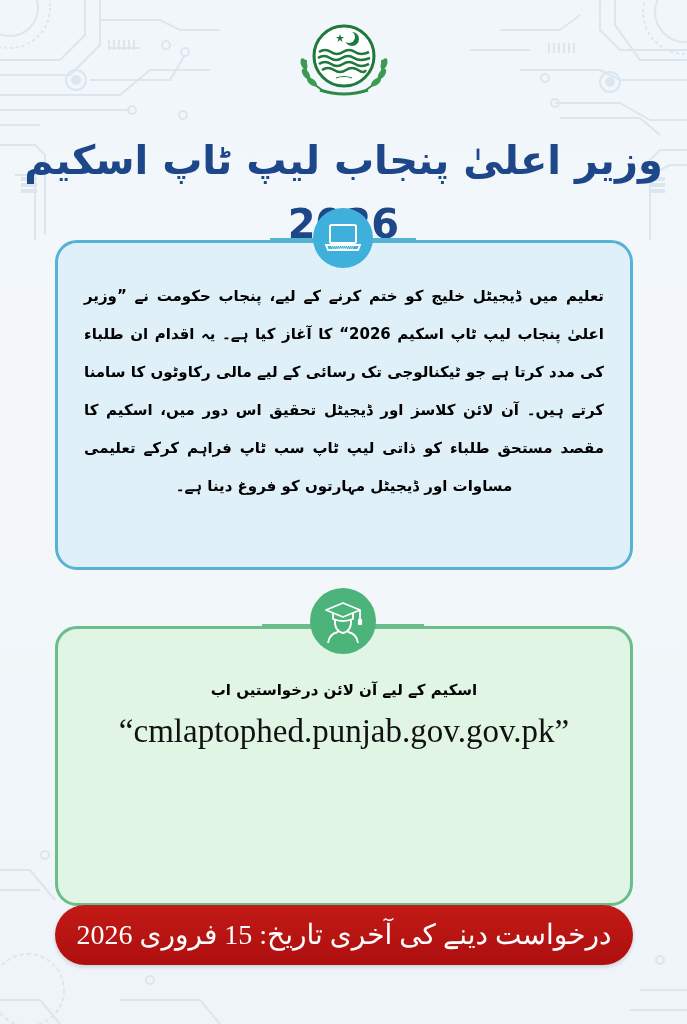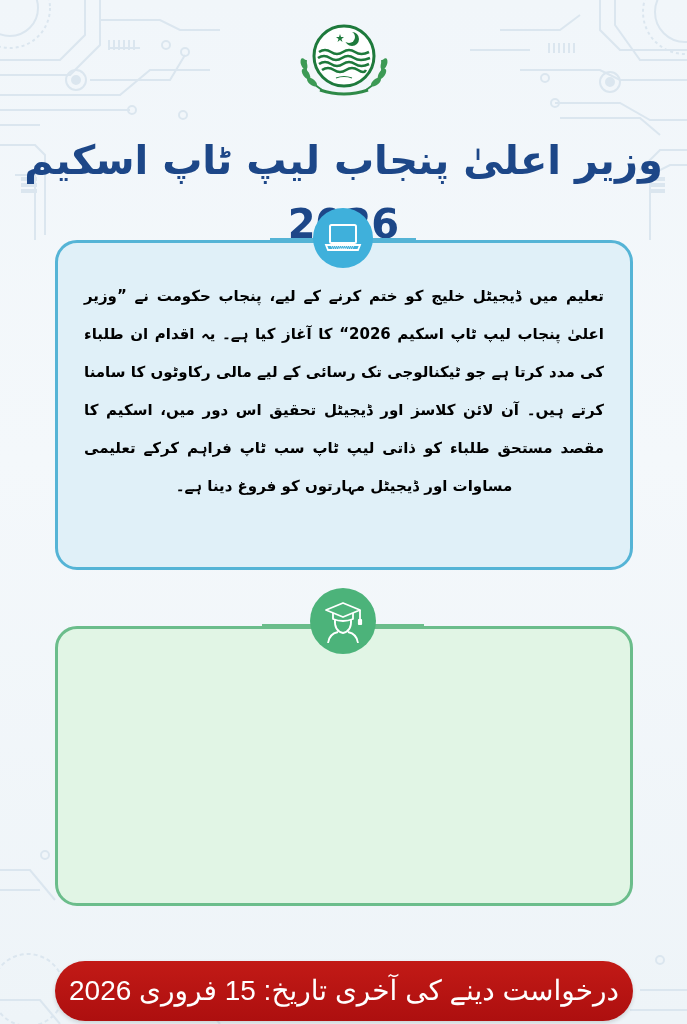--- a/index.html
+++ b/index.html
@@ -49,26 +49,26 @@
   .badge {
     position: absolute; border-radius: 50%;
     display: flex; align-items: center; justify-content: center;
   }
   .badge.laptop { left: 313px; top: 208px; width: 60px; height: 60px; background: #3fb0db; }
   .badge.cap { left: 310px; top: 588px; width: 66px; height: 66px; background: #4cb37a; }
   .connector {
     position: absolute; height: 3px;
   }
   .deadline {
-    position: absolute; left: 55px; top: 961px; width: 578px; height: 60px;
+    position: absolute; left: 55px; top: 905px; width: 578px; height: 60px;
     background: linear-gradient(180deg, #c21a16 0%, #ad0f0f 100%);
     border-radius: 30px;
     box-shadow: 0 2px 4px rgba(0,0,0,0.15);
     color: #fff; direction: rtl; text-align: center;
-    font-family: Liberation Sans, sans-serif; font-size: 28px; line-height: 60px;
+    font-family: Liberation Serif, serif; font-size: 28px; line-height: 60px;
   }
 </style>
 </head>
 <body>
 
 <svg class="circuit" width="687" height="1024" viewBox="0 0 687 1024">
   <g fill="none" stroke="#dbe6ef" stroke-width="2">
     <circle cx="10" cy="8" r="28"></circle>
     <circle cx="10" cy="8" r="40" stroke-dasharray="3 3"></circle>
     <path d="M0 60 L60 60 L85 35 L85 0"></path>
@@ -183,20 +183,22 @@
     <path d="M3 24 L37 24 L35 29 L5 29 Z" fill="none" stroke="#ffffff" stroke-width="1.8"></path>
     <g stroke="#ffffff" stroke-width="0.8">
       <line x1="8" y1="25.7" x2="32" y2="25.7" stroke-dasharray="1 1"></line>
       <line x1="9" y1="27.2" x2="31" y2="27.2" stroke-dasharray="1 1"></line>
     </g>
     <rect x="16" y="27.6" width="8" height="1.2" fill="#ffffff"></rect>
   </svg>
 </div>
 
 <div class="card green">
+  <p>اسکیم کے لیے آن لائن درخواستیں اب</p>
+  <span class="url">“cmlaptophed.punjab.gov.gov.pk”</span>
 </div>
 <div class="connector" style="left:262px; top:624px; width:162px; background:#6bbd8b;"></div>
 <div class="badge cap">
   <svg width="46" height="46" viewBox="0 0 46 46">
     <g fill="none" stroke="#ffffff" stroke-width="1.8" stroke-linejoin="round">
       <path d="M6 12 L23 5 L40 12 L23 19 Z"></path>
       <path d="M13 15 L13 21 Q23 25 33 21 L33 15"></path>
       <path d="M40 12 L40 22"></path>
       <rect x="38.8" y="22" width="2.4" height="4" fill="#ffffff"></rect>
       <path d="M15 21 Q14 33 23 35 Q32 33 31 21"></path>

